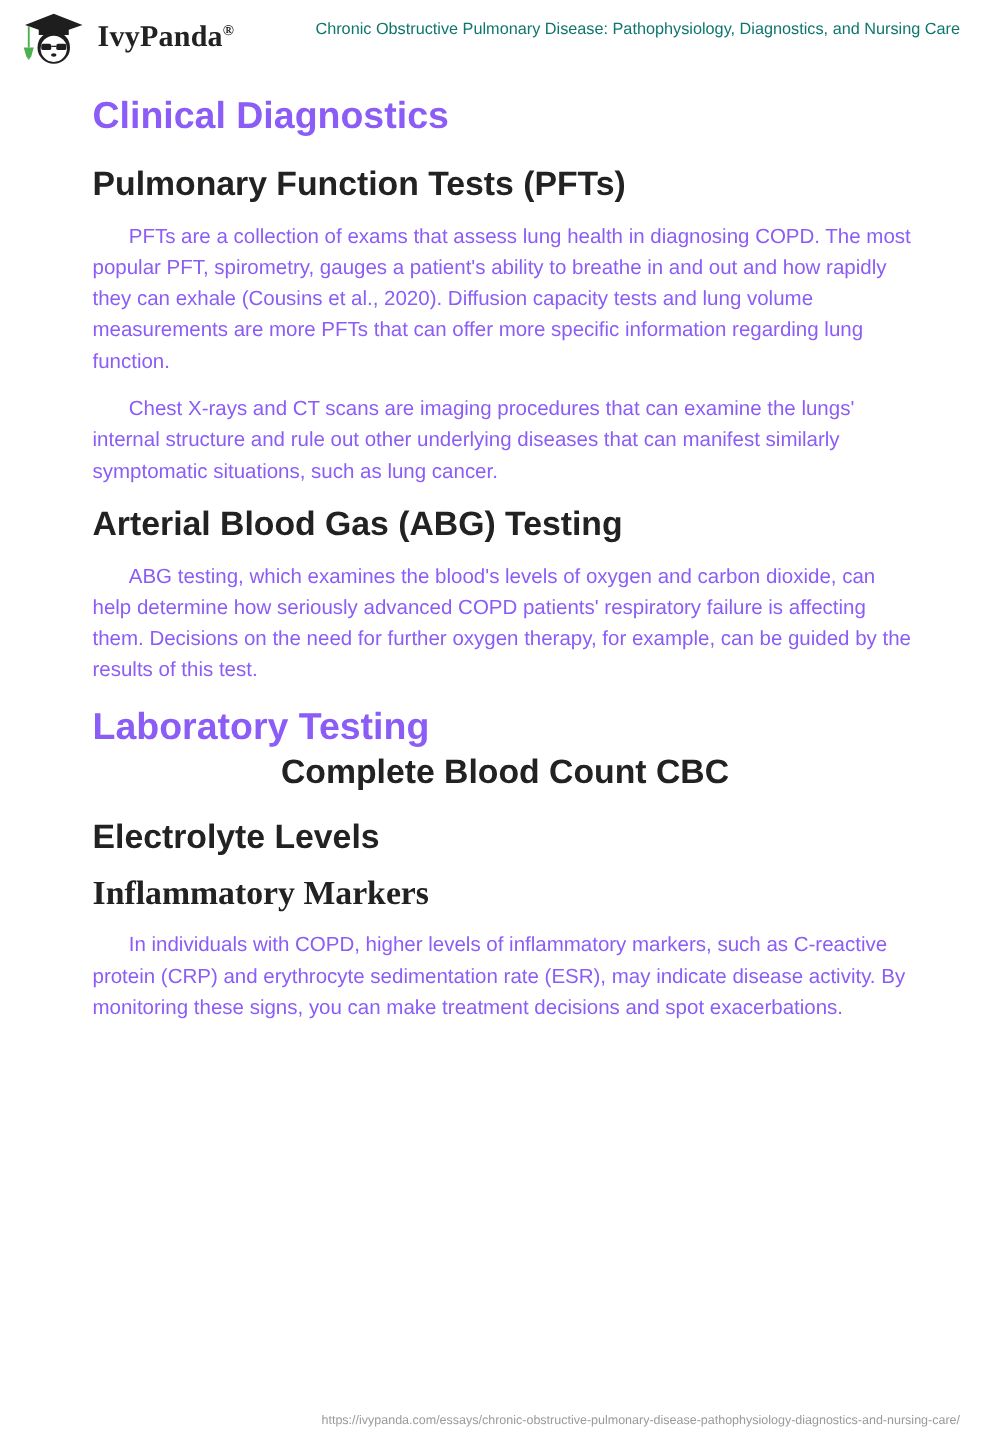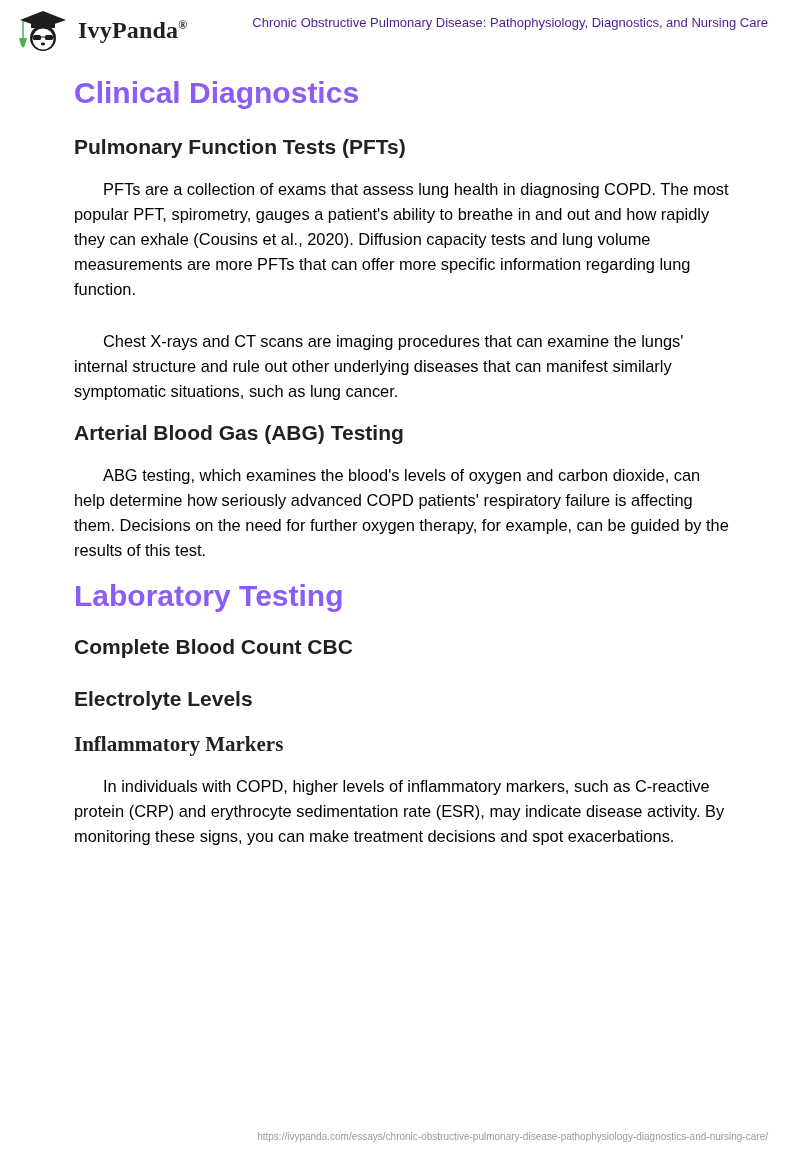--- a/index.html
+++ b/index.html
@@ -2,25 +2,25 @@
 <html><head>
 <meta charset="utf-8">
 <style>
   html, body { margin:0; padding:0; background:#ffffff; }
   body { width:800px; height:1160px; position:relative; overflow:hidden; font-family:"Liberation Sans", sans-serif; color:#222; }
   .header { position:absolute; left:0; top:0; width:800px; height:56px; }
   .logo { position:absolute; left:14px; top:8px; display:flex; align-items:center; }
   .logo svg { width:58px; height:44px; }
   .logo-text { font-family:"Liberation Serif", serif; font-weight:bold; font-size:24px; color:#222; margin-left:6px; letter-spacing:0.2px; }
   .logo-text sup { font-size:12px; }
-  .doc-title { position:absolute; right:32px; top:15px; font-size:13px; color:#4c1d95; white-space:nowrap; }
+  .doc-title { position:absolute; right:32px; top:15px; font-size:13px; color:#0f766e; white-space:nowrap; }
   .content { position:absolute; left:74px; top:72px; width:660px; }
   h1 { font-size:30px; font-weight:bold; margin:0; color:#8b5cf6; line-height:38px; }
-  h2 { font-size:21px; font-weight:bold; margin:0; color:#222; line-height:32px; }
-  p { font-size:16.4px; line-height:25px; margin:0; text-indent:29px; color:#000000; }
+  h2 { font-size:27px; font-weight:bold; margin:0; color:#222; line-height:32px; }
+  p { font-size:16.4px; line-height:25px; margin:0; text-indent:29px; color:#8b5cf6; }
   .footer { position:absolute; right:32px; top:1131px; font-size:10px; color:#9a9a9a; white-space:nowrap; }
 </style>
 </head>
 <body>
 
 <div class="header">
   <div class="logo">
     <svg viewBox="0 0 58 44">
       <polygon points="6,12 29,3 52,12 29,20" fill="#1e1e1e"></polygon>
       <rect x="17" y="13" width="24" height="7" fill="#1e1e1e"></rect>
@@ -37,28 +37,28 @@
   </div>
   <div class="doc-title">Chronic Obstructive Pulmonary Disease: Pathophysiology, Diagnostics, and Nursing Care</div>
 </div>
 
 <div class="content">
   <h1 style="margin-top:2px;">Clinical Diagnostics</h1>
 
   <h2 style="margin-top:19px;">Pulmonary Function Tests (PFTs)</h2>
   <p style="margin-top:14px;">PFTs are a collection of exams that assess lung health in diagnosing COPD. The most popular PFT, spirometry, gauges a patient's ability to breathe in and out and how rapidly they can exhale (Cousins et al., 2020). Diffusion capacity tests and lung volume measurements are more PFTs that can offer more specific information regarding lung function.</p>
 
-  <p style="margin-top:27px;">Chest X-rays and CT scans are imaging procedures that can examine the lungs' internal structure and rule out other underlying diseases that can manifest similarly symptomatic situations, such as lung cancer.</p>
+  <p style="margin-top:13px;">Chest X-rays and CT scans are imaging procedures that can examine the lungs' internal structure and rule out other underlying diseases that can manifest similarly symptomatic situations, such as lung cancer.</p>
 
   <h2 style="margin-top:13px;">Arterial Blood Gas (ABG) Testing</h2>
   <p style="margin-top:14px;">ABG testing, which examines the blood's levels of oxygen and carbon dioxide, can help determine how seriously advanced COPD patients' respiratory failure is affecting them. Decisions on the need for further oxygen therapy, for example, can be guided by the results of this test.</p>
 
   <h1 style="margin-top:14px;">Laboratory Testing</h1>
 
-  <h2 style="margin-top:16px;">Complete Blood Count CBC</h2>
+  <h2 style="margin-top:0;text-align:center;">Complete Blood Count CBC</h2>
 
   <h2 style="margin-top:20px;">Electrolyte Levels</h2>
 
   <h2 style="margin-top:13px;font-family:Liberation Serif, serif;">Inflammatory Markers</h2>
   <p style="margin-top:14px;">In individuals with COPD, higher levels of inflammatory markers, such as C-reactive protein (CRP) and erythrocyte sedimentation rate (ESR), may indicate disease activity. By monitoring these signs, you can make treatment decisions and spot exacerbations.</p>
 </div>
 
 <div class="footer">https://ivypanda.com/essays/chronic-obstructive-pulmonary-disease-pathophysiology-diagnostics-and-nursing-care/</div>
 
 </body></html>

